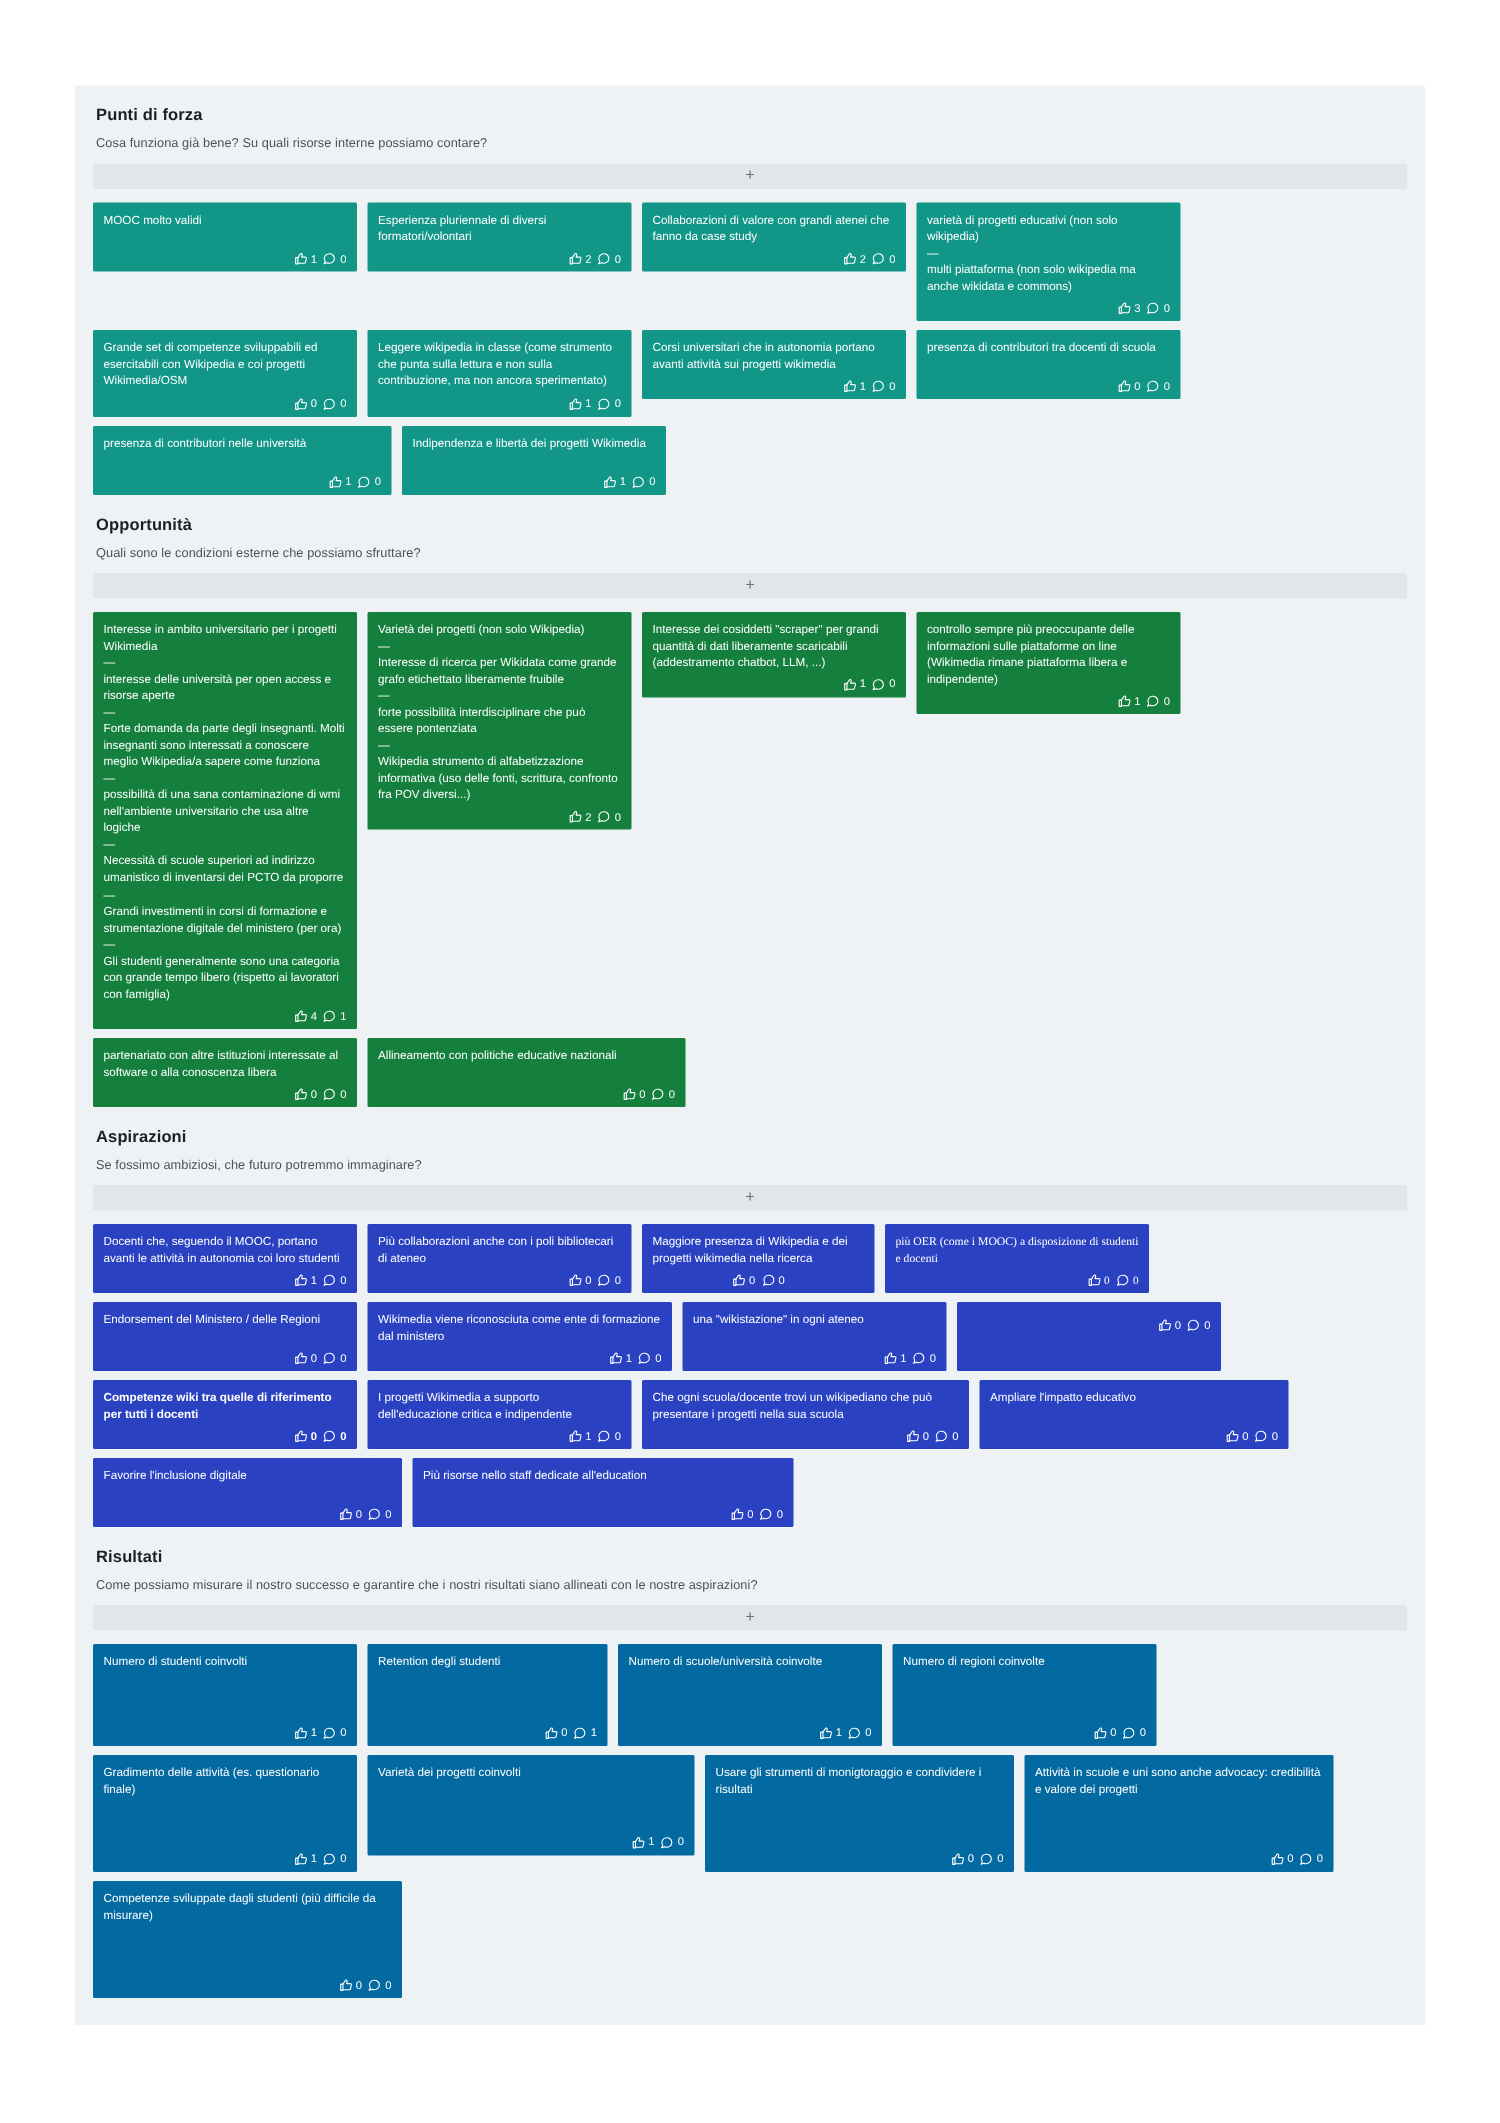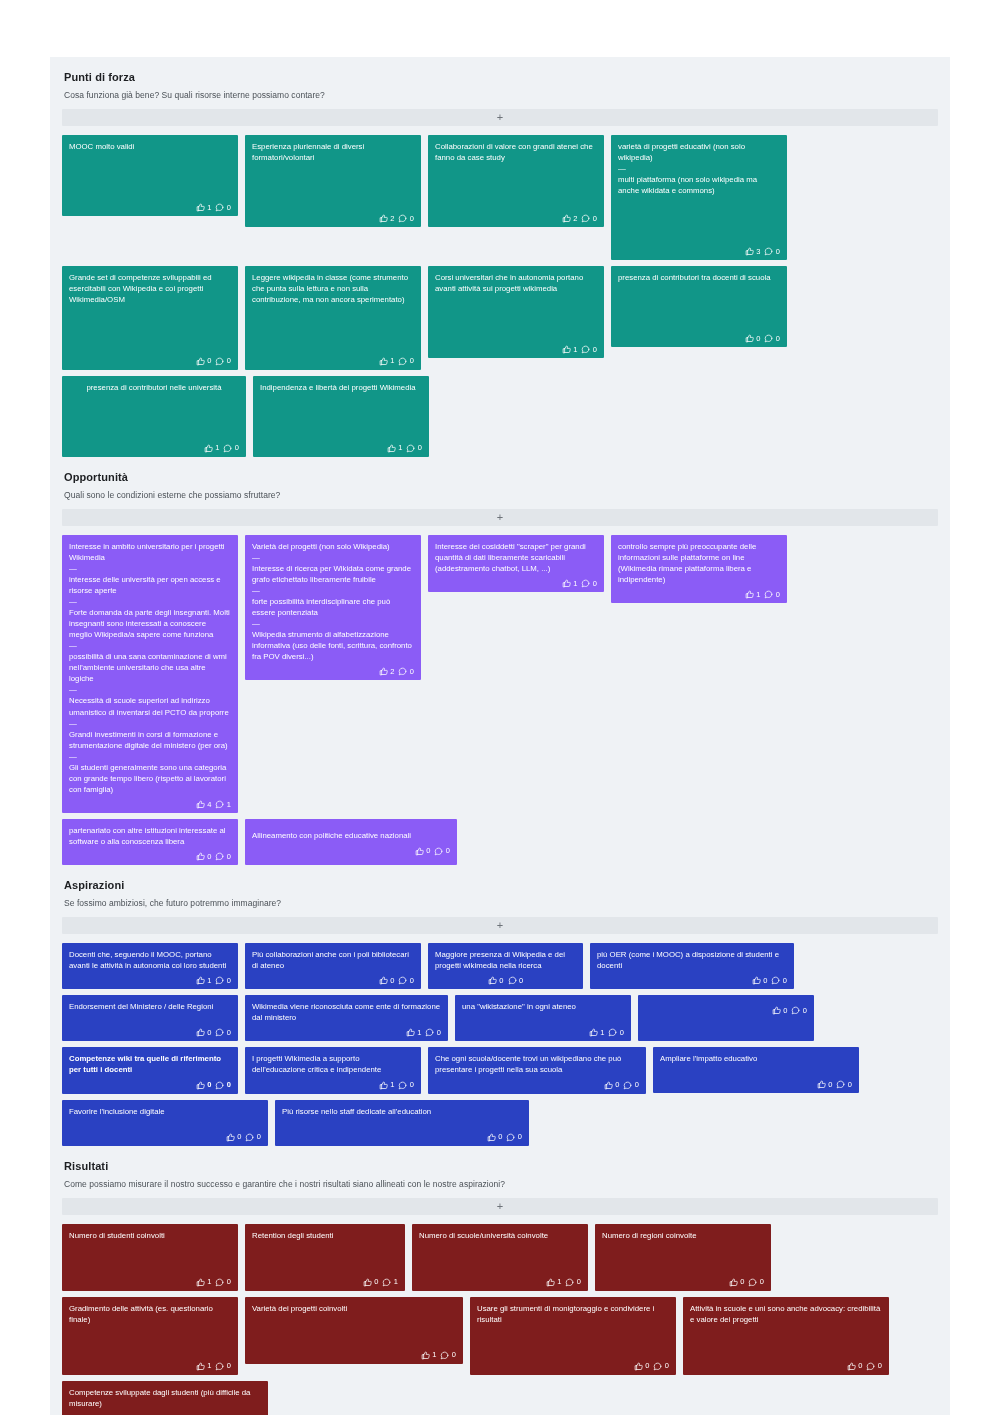--- a/index.html
+++ b/index.html
@@ -50,24 +50,24 @@
     white-space:pre-line;
     word-wrap:break-word;
   }
   .card-meta{
     display:flex;align-items:center;justify-content:flex-end;
     gap:4px;margin-top:5px;font-size:7.5px;line-height:1;
   }
   .card-meta .grp{display:flex;align-items:center;gap:2.5px;}
   .card-meta svg{display:block;}
   
-  .c-teal  {background:#119688;gap:46px;}
-  .c-pink  {background:#8b5cf6;justify-content:center;}
+  .c-teal  {background:#119688;}
+  .c-pink  {background:#15803d;}
   .c-blue  {background:#2a41c2;}
-  .c-purple{background:#7f1d1d;gap:32px;}
+  .c-purple{background:#0369a1;gap:32px;}
 </style>
 </head>
 <body>
 
 <div id="board">
     <div class="section sec-punti-di-forza">
       <div class="sec-head">
         <div class="sec-title">Punti di forza</div>
         <div class="sec-sub">Cosa funziona già bene? Su quali risorse interne possiamo contare?</div>
       </div>
@@ -246,21 +246,21 @@
             <span class="grp">
               <span>
                 <svg width="9" height="9" viewBox="0 0 24 24" fill="none" stroke="#ffffff" stroke-width="2" stroke-linecap="round" stroke-linejoin="round">
                   <path d="M21 11.5a8.4 8.4 0 0 1-9 8.4 9 9 0 0 1-3.9-.9L3 21l1.9-4.6A8.4 8.4 0 0 1 12 3.1a8.4 8.4 0 0 1 9 8.4z"></path>
                 </svg>
               </span>
               <span>0</span>
             </span>
           </div>
         </div>
-        <div class="card c-teal" style="width: 184px; text-align: center;">
+        <div class="card c-teal" style="width: 199px;">
           <div class="card-text">presenza di contributori nelle università</div>
           <div class="card-meta">
             <span class="grp">
               <span>
                 <svg width="9" height="9" viewBox="0 0 24 24" fill="none" stroke="#ffffff" stroke-width="2" stroke-linecap="round" stroke-linejoin="round">
                   <path d="M7 10v11H3V10h4z"></path>
                   <path d="M7 10l4.5-7a2 2 0 0 1 3 2.3L13.5 9H20a2 2 0 0 1 2 2.4l-1.6 7A2 2 0 0 1 18.4 20H7"></path>
                 </svg>
               </span>
               <span>1</span>
@@ -528,21 +528,21 @@
             <span class="grp">
               <span>
                 <svg width="9" height="9" viewBox="0 0 24 24" fill="none" stroke="#ffffff" stroke-width="2" stroke-linecap="round" stroke-linejoin="round">
                   <path d="M21 11.5a8.4 8.4 0 0 1-9 8.4 9 9 0 0 1-3.9-.9L3 21l1.9-4.6A8.4 8.4 0 0 1 12 3.1a8.4 8.4 0 0 1 9 8.4z"></path>
                 </svg>
               </span>
               <span>0</span>
             </span>
           </div>
         </div>
-        <div class="card c-blue" style="width: 204px;">
+        <div class="card c-blue" style="width: 176px; font-family: Liberation Serif, serif;">
           <div class="card-text">più OER (come i MOOC) a disposizione di studenti e docenti</div>
           <div class="card-meta">
             <span class="grp">
               <span>
                 <svg width="9" height="9" viewBox="0 0 24 24" fill="none" stroke="#ffffff" stroke-width="2" stroke-linecap="round" stroke-linejoin="round">
                   <path d="M7 10v11H3V10h4z"></path>
                   <path d="M7 10l4.5-7a2 2 0 0 1 3 2.3L13.5 9H20a2 2 0 0 1 2 2.4l-1.6 7A2 2 0 0 1 18.4 20H7"></path>
                 </svg>
               </span>
               <span>0</span>

